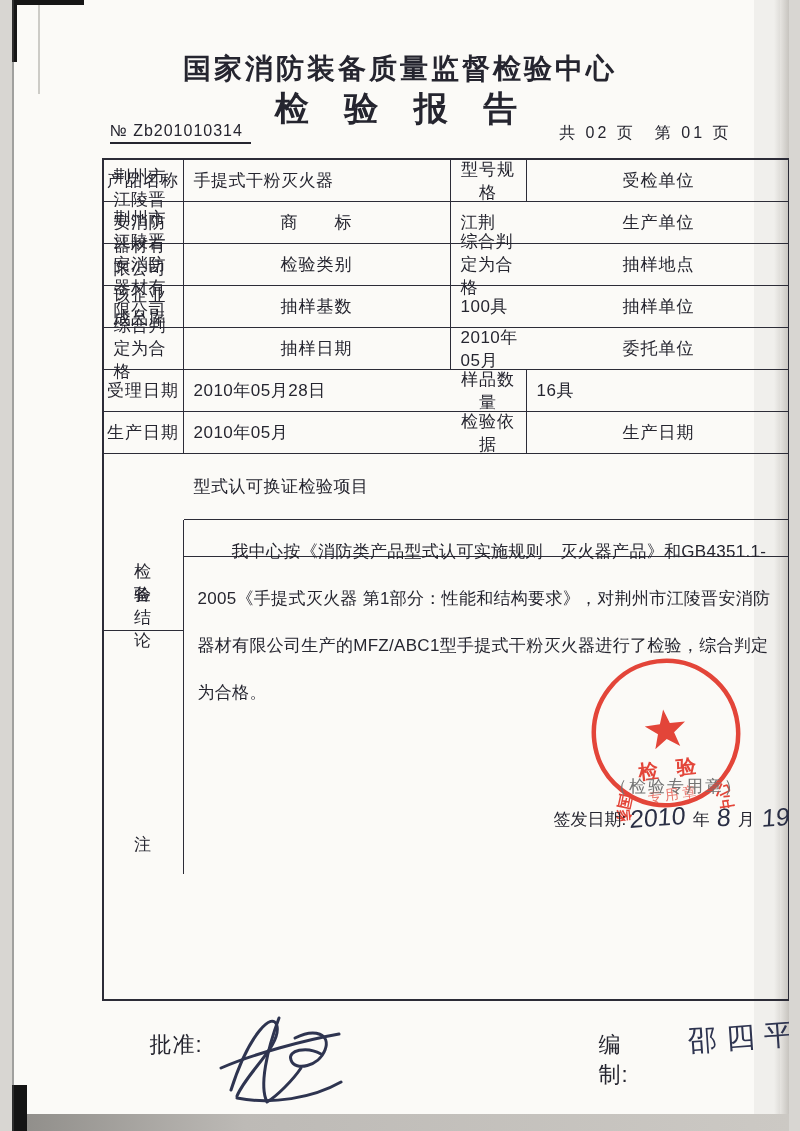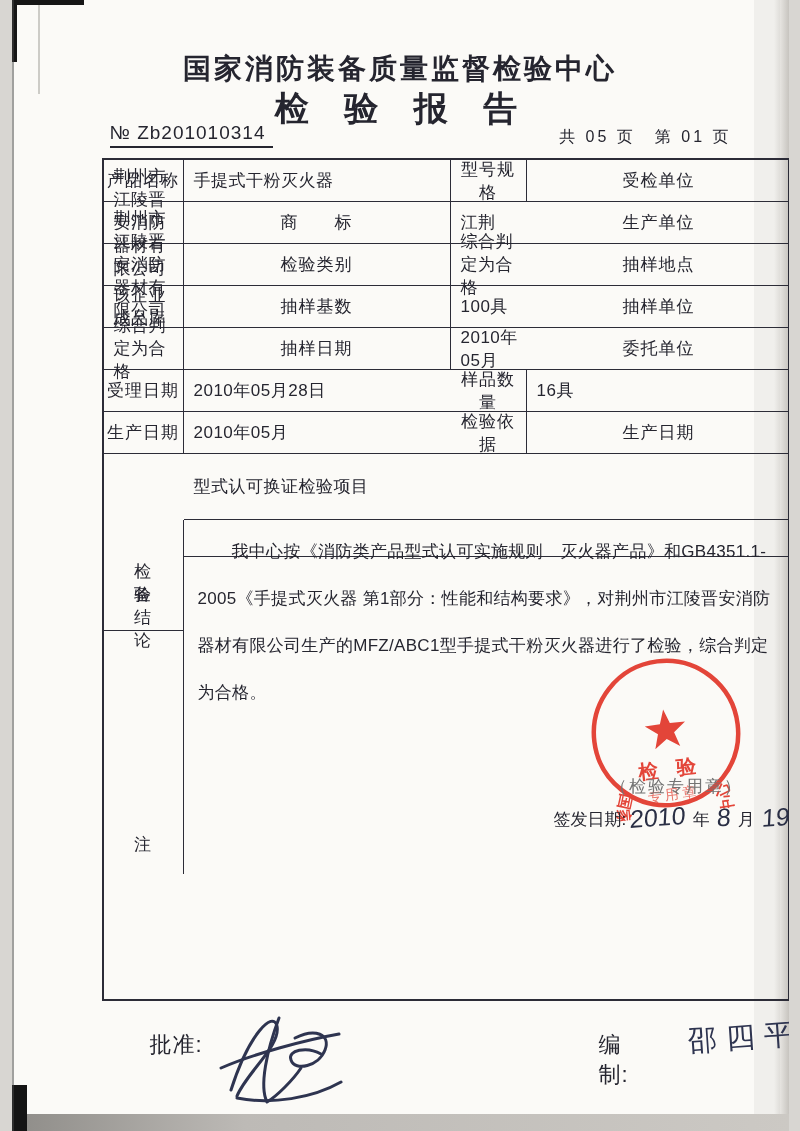--- a/index.html
+++ b/index.html
@@ -21,21 +21,21 @@
                 background:linear-gradient(90deg,#8e8c88,#bdbab6 30%,#ccc9c4); }
   .art-corner { position:absolute; left:0; bottom:0; width:15px; height:46px; background:#141414; }
 
   
   .org   { position:absolute; top:50px; left:0; width:100%; text-align:center;
            font-size:28px; font-weight:600; letter-spacing:3px; }
   .title { position:absolute; top:86px; left:0; width:100%; text-align:center;
            font-size:34px; font-weight:700; letter-spacing:8px; word-spacing:10px; }
   .no-line { position:absolute; top:122px; left:98px; width:622px;
              display:flex; justify-content:space-between; align-items:flex-end; }
-  .no    { font-size:19px; letter-spacing:1px; border-bottom:2px solid #25252f; padding:0 8px 2px 0; }
+  .no    { font-size:16px; letter-spacing:1px; border-bottom:2px solid #25252f; padding:0 8px 2px 0; }
   .pages { font-size:16px; letter-spacing:3px; }
 
   
   .tbl {
     position:absolute; left:90px; top:158px; width:688px; box-sizing:border-box;
     display:grid;
     grid-template-columns:80px 267px 76px 265px;
     grid-template-rows:42px 42px 42px 42px 42px 42px 42px 66px 37px 317px 125px;
     border:2.5px solid #2c2c37; background:transparent;
   }
@@ -90,21 +90,21 @@
   <div class="art-corner"></div>
   <div class="art-top"></div>
   <div class="art-left"></div>
   <div class="art-leftline"></div>
 
   <div class="org">国家消防装备质量监督检验中心</div>
   <div class="title">检 验 报 告</div>
 
   <div class="no-line">
     <span class="no"><span>№</span> <span>Zb201010314</span></span>
-    <span class="pages">共 05 页　第 01 页</span>
+    <span class="pages">共 02 页　第 01 页</span>
   </div>
 
   <div class="tbl">
 
     <div class="c lab">产品名称</div>
     <div class="c val">手提式干粉灭火器</div>
     <div class="c lab">型号规格</div>
 
     <div class="c lab">受检单位</div>
     <div class="c val">荆州市江陵晋安消防器材有限公司</div>

